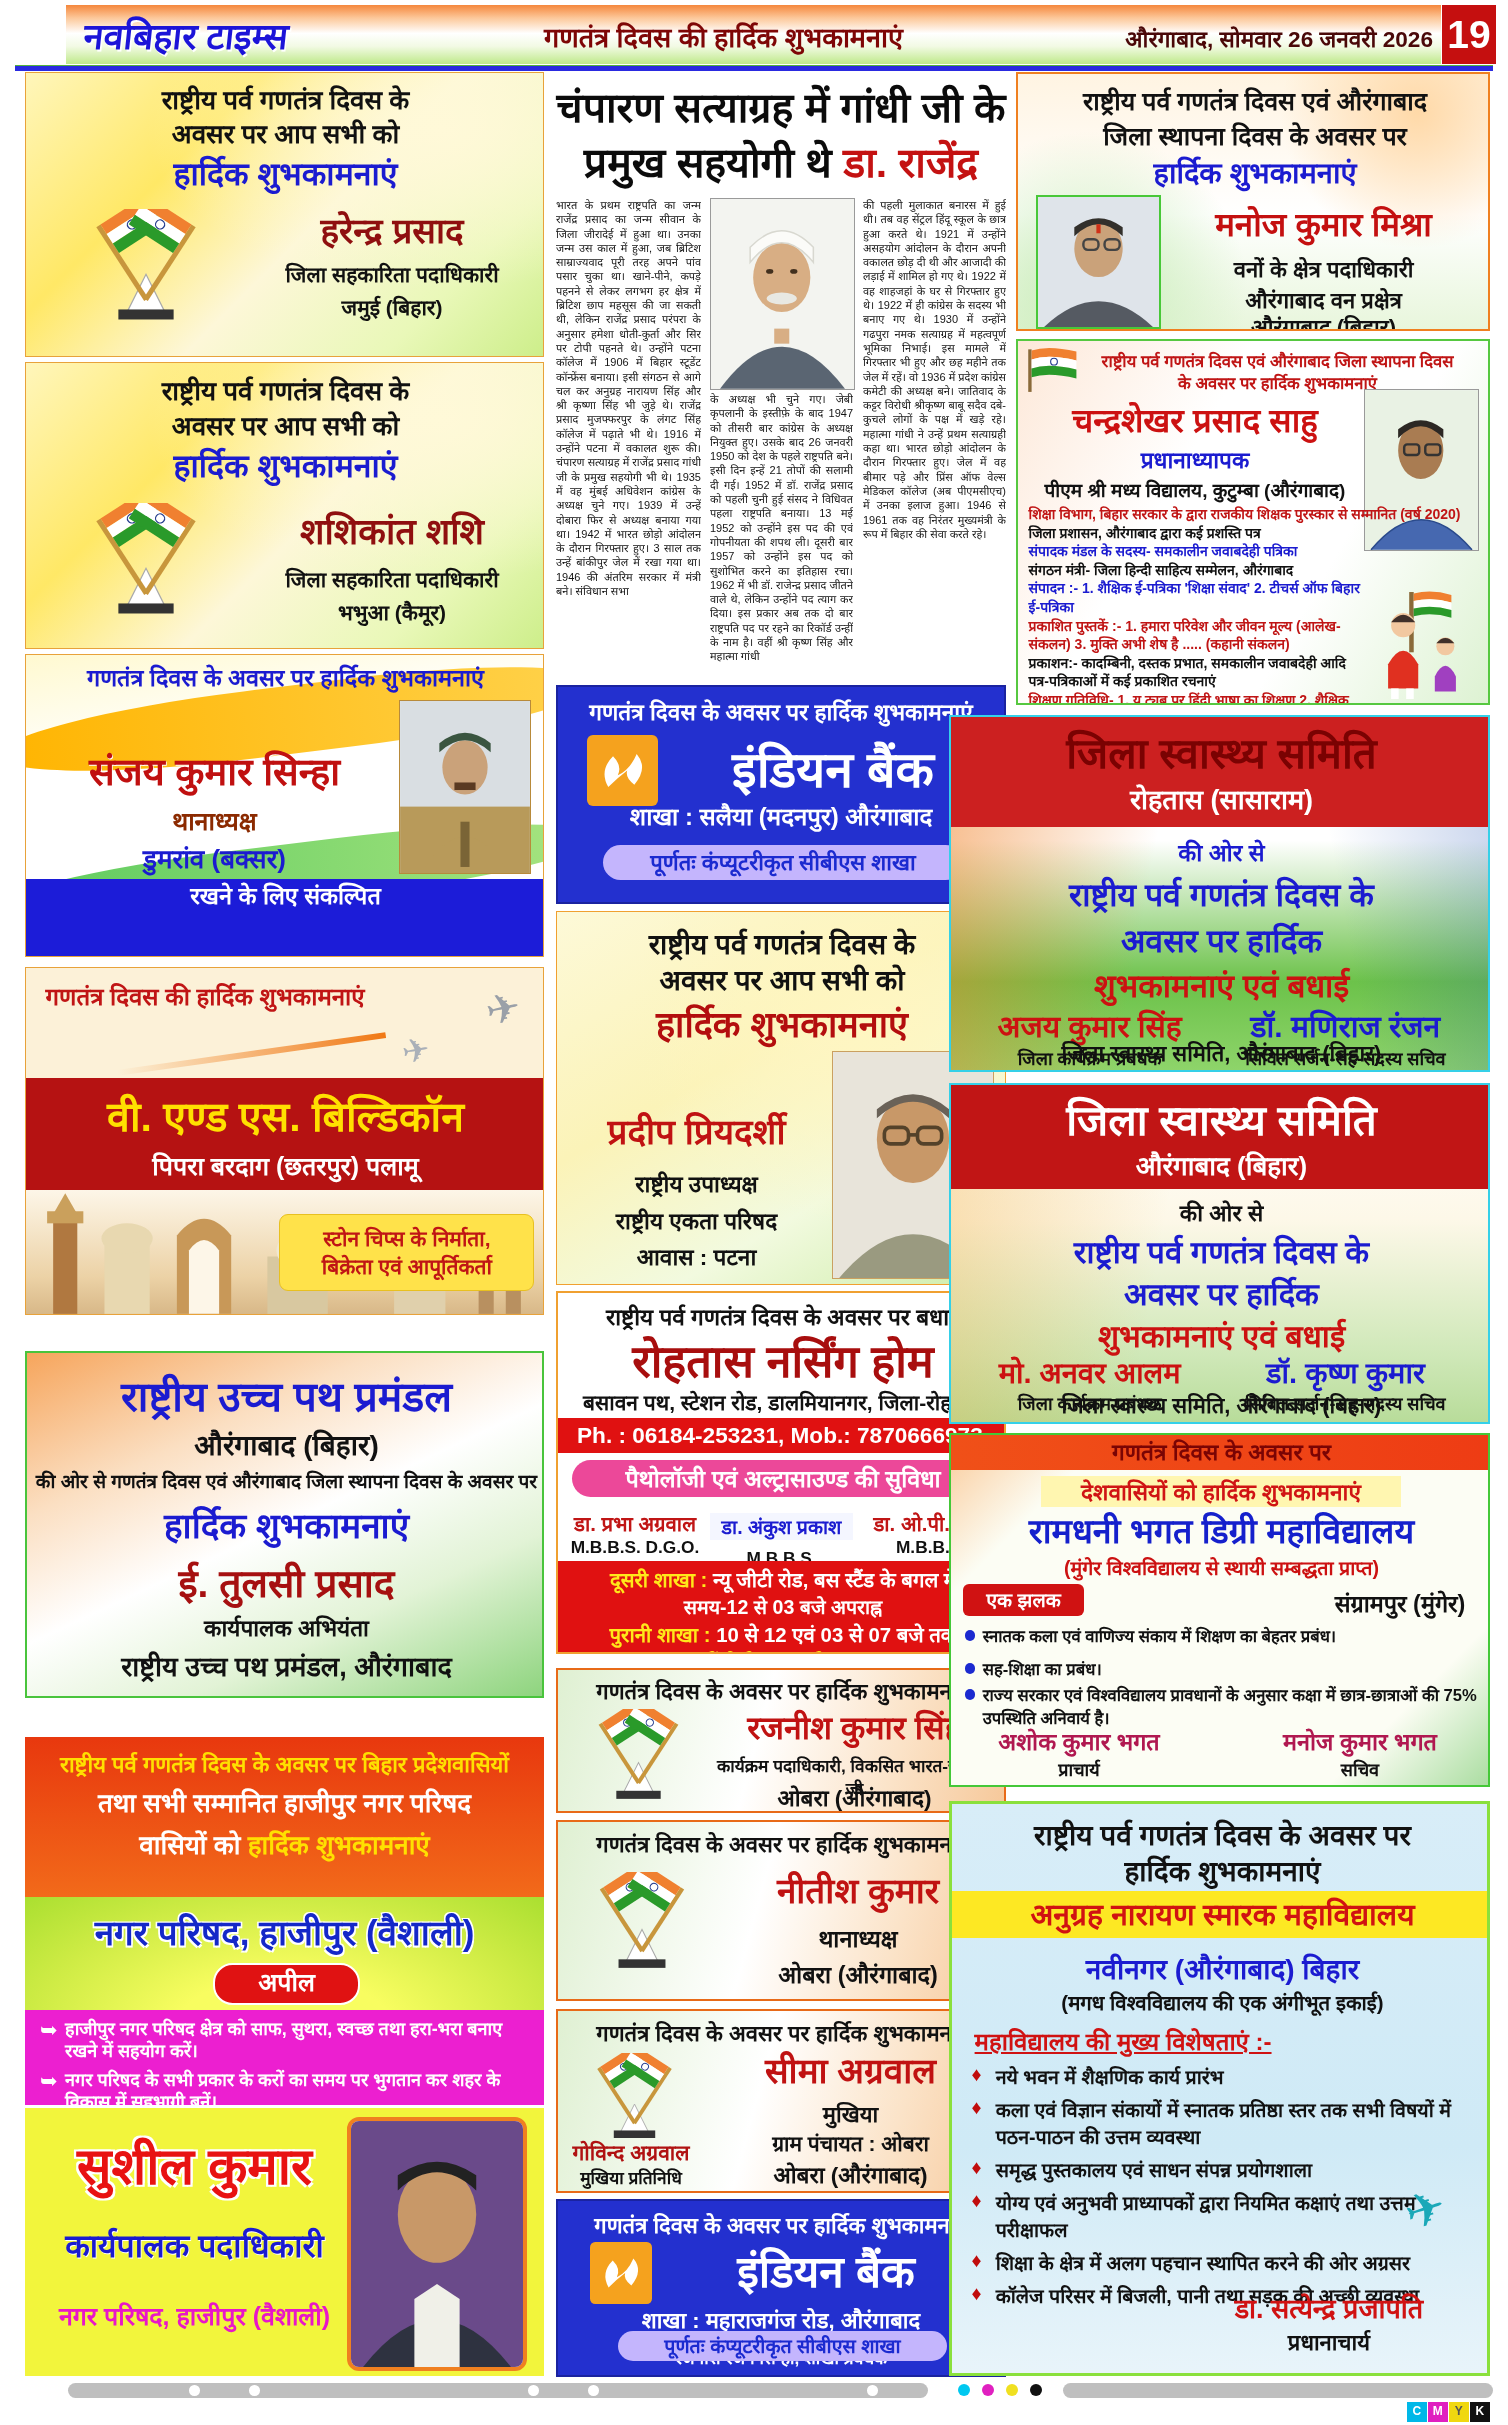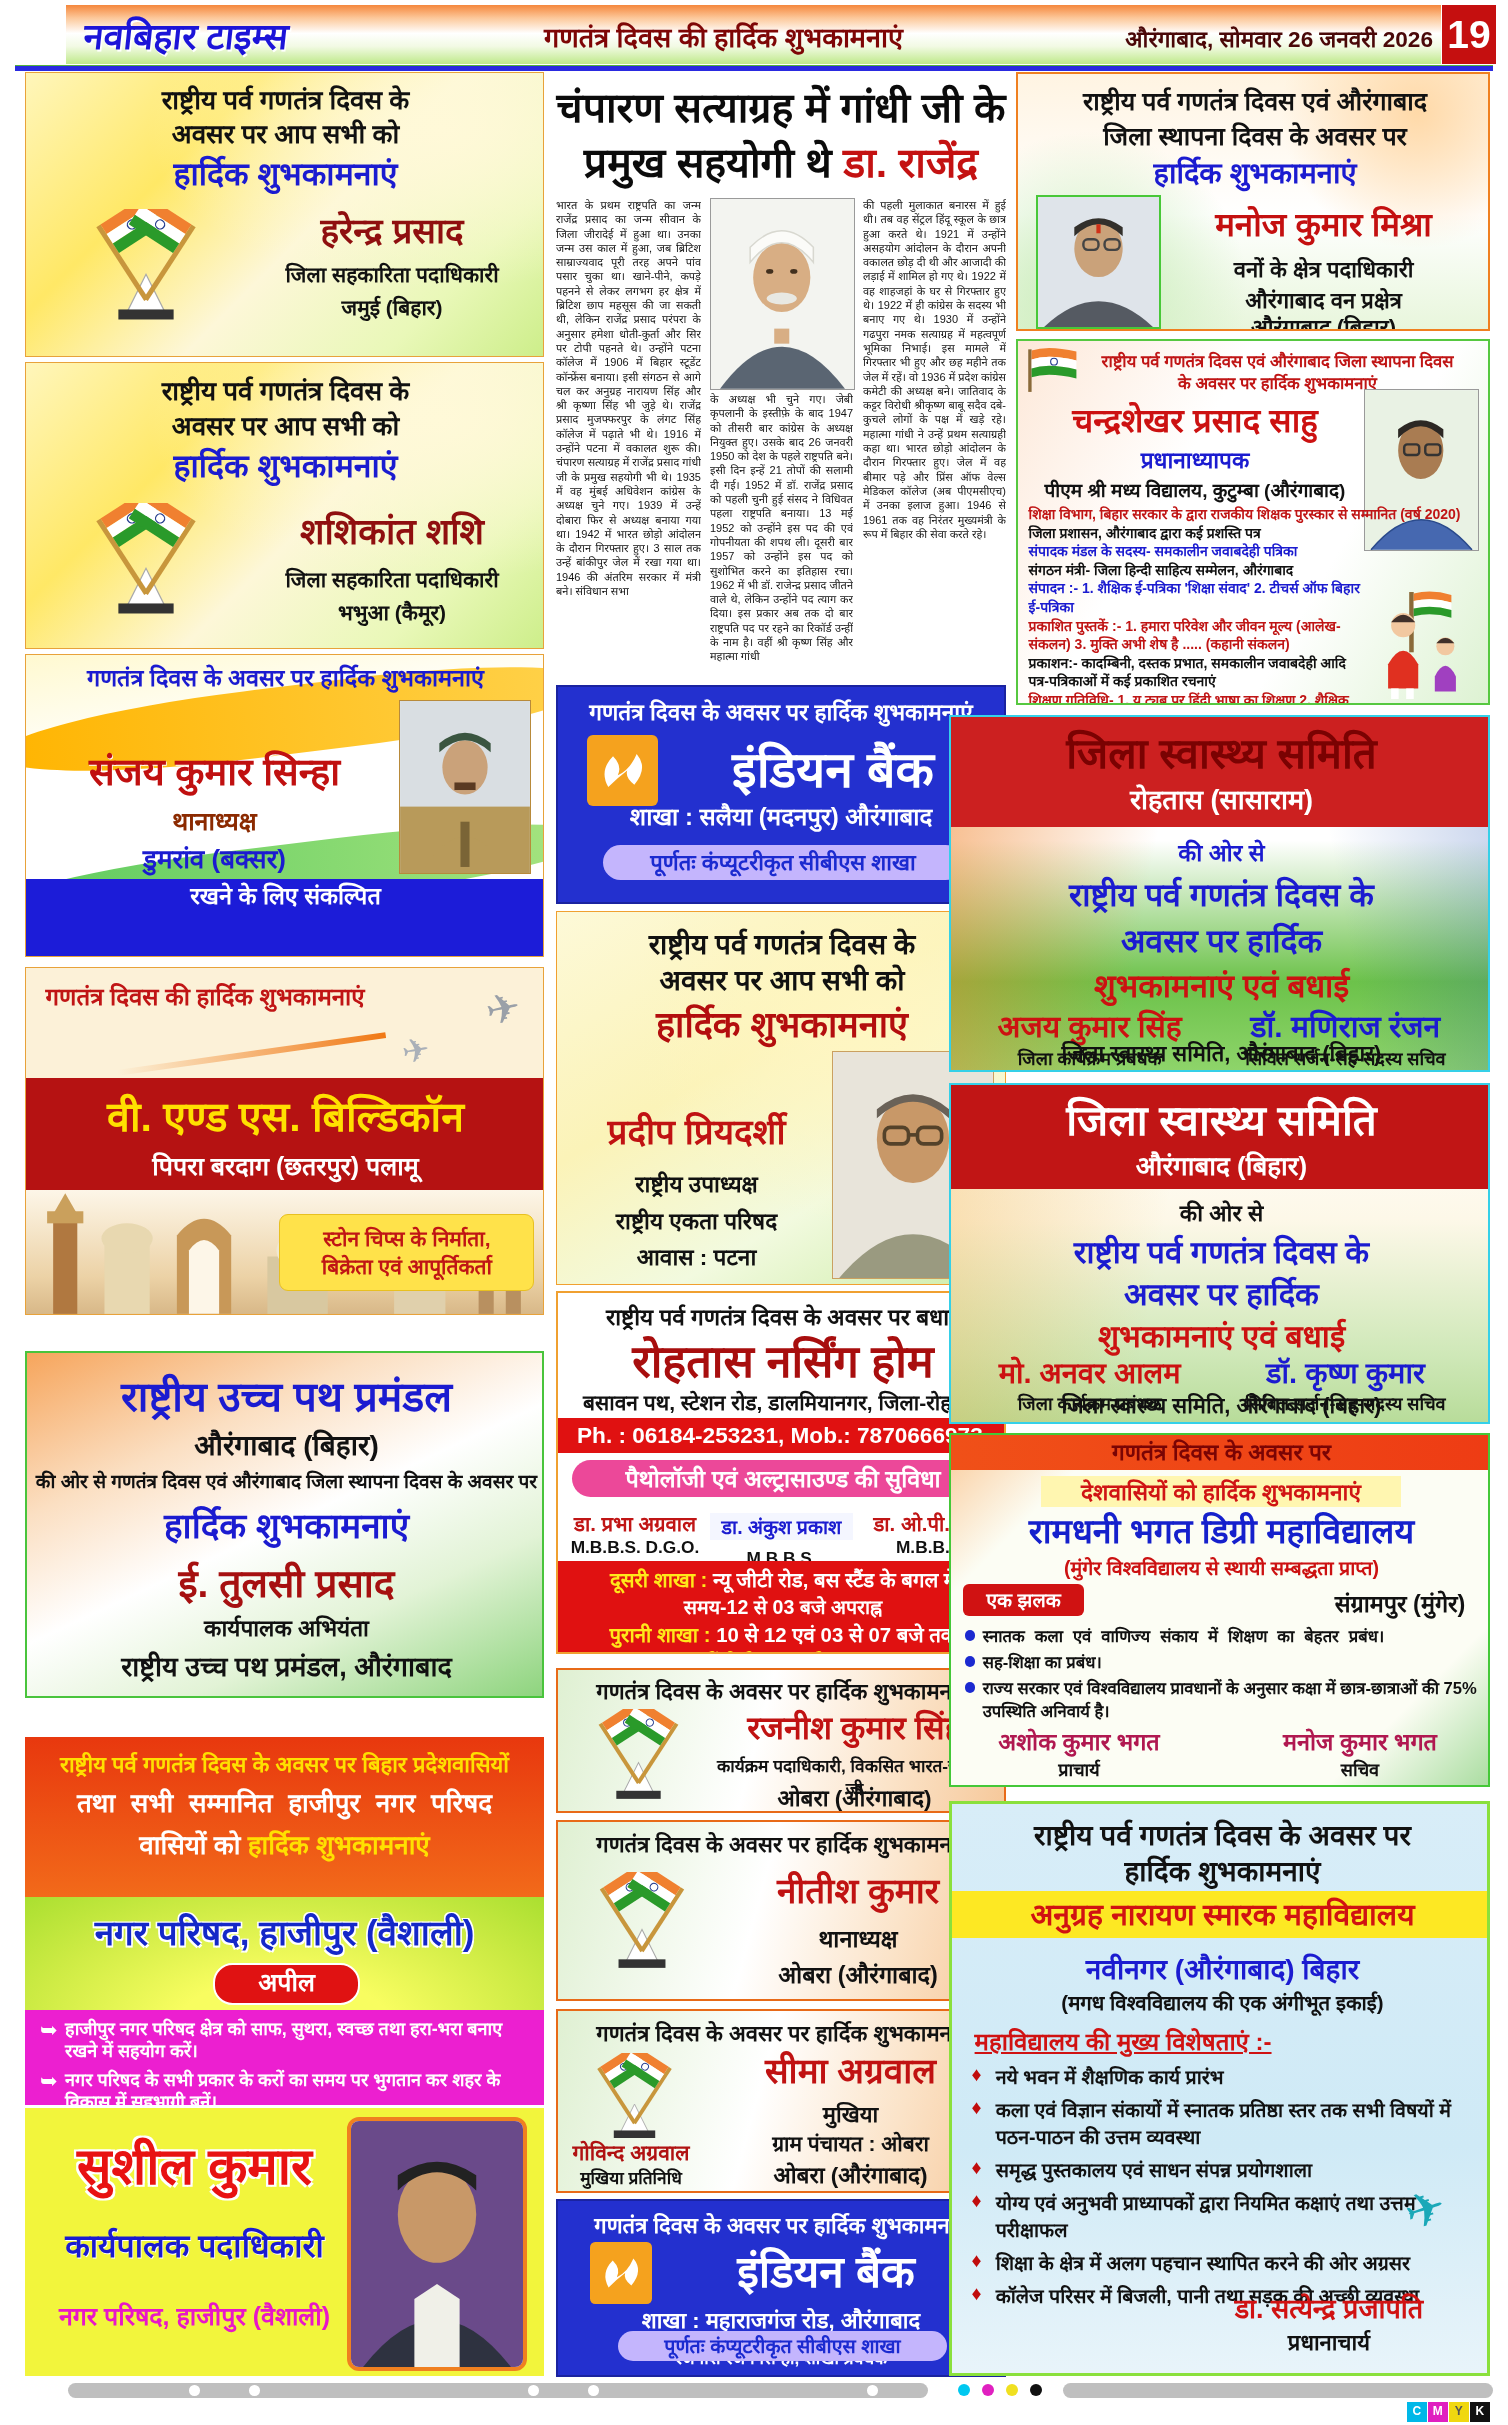--- a/index.html
+++ b/index.html
@@ -180,21 +180,21 @@
     <div class="abs ctr b" style="left:7.5px;top:115px;width:504px;font-size:19px;">की ओर से गणतंत्र दिवस एवं औरंगाबाद जिला स्थापना दिवस के अवसर पर</div>
     <div class="abs ctr b t-blue" style="left:0;top:148px;width:519px;font-size:35px;">हार्दिक शुभकामनाएं</div>
     <div class="abs ctr b" style="left:0;top:202px;width:519px;font-size:39px;color:#a61010;">ई. तुलसी प्रसाद</div>
     <div class="abs ctr b" style="left:0;top:259px;width:519px;font-size:22.6px;">कार्यपालक अभियंता</div>
     <div class="abs ctr b" style="left:0;top:294px;width:519px;font-size:27px;">राष्ट्रीय उच्च पथ प्रमंडल, औरंगाबाद</div>
   </div>
 
   <div class="ad" style="left:25px;top:1737px;width:519px;height:368px;">
     <div class="abs" style="left:0;top:0;width:519px;height:160px;background:linear-gradient(180deg,#e8380e,#f26a1a);">
       <div class="ctr b" style="font-size:22px;color:#ffe000;margin-top:10.6px;">राष्ट्रीय पर्व गणतंत्र दिवस के अवसर पर बिहार प्रदेशवासियों</div>
-      <div class="ctr b t-white" style="font-size:26px;margin-top:6px;font-family:Liberation Mono, monospace;">तथा सभी सम्मानित हाजीपुर नगर परिषद</div>
+      <div class="ctr b t-white" style="font-size:26px;margin-top:6px;">तथा सभी सम्मानित हाजीपुर नगर परिषद</div>
       <div class="ctr b" style="font-size:26px;margin-top:6px;">
         <span class="t-white">वासियों को </span><span style="color:#ffe000;">हार्दिक शुभकामनाएं</span>
       </div>
     </div>
     <div class="abs" style="left:0;top:160px;width:519px;height:113px;background:radial-gradient(ellipse at 50% 120%,#f8fd60 30%,#cdeB44 70%,#aadf30 100%);">
       <div class="ctr b" style="font-size:35px;color:#1428c8;margin-top:10.6px;text-shadow:-1.5px -1.5px 0 #fff,1.5px -1.5px 0 #fff,-1.5px 1.5px 0 #fff,1.5px 1.5px 0 #fff;">नगर परिषद, हाजीपुर (वैशाली)</div>
       <div class="abs" style="left:188px;top:66px;width:143px;height:38px;background:#e01212;border-radius:19.6px;border:2.3px solid #fff;">
         <div class="ctr b t-white" style="font-size:25px;line-height:35px;">अपील</div>
       </div>
     </div>
@@ -528,21 +528,21 @@
       linear-gradient(315deg,rgba(90,190,80,.5) 0%,rgba(255,255,255,0) 18%),#fcfdf4;">
     <div class="abs" style="left:0;top:0;width:541px;height:35px;background:linear-gradient(90deg,#f05018,#ee3c14);">
       <div class="ctr b" style="font-size:22.6px;line-height:35px;color:#7a0404;">गणतंत्र दिवस के अवसर पर</div>
     </div>
     <div class="abs ctr b" style="left:90px;top:41px;width:360px;font-size:22.6px;color:#d01414;background:#fff6b0;">देशवासियों को हार्दिक शुभकामनाएं</div>
     <div class="abs ctr b" style="left:0;top:72px;width:541px;font-size:34px;color:#1520cc;">रामधनी भगत डिग्री महाविद्यालय</div>
     <div class="abs ctr b" style="left:0;top:119px;width:541px;font-size:19.6px;color:#cc1111;">(मुंगेर विश्वविद्यालय से स्थायी सम्बद्धता प्राप्त)</div>
     <div class="chip" style="left:12px;top:149px;width:121px;height:32px;font-size:19.6px;line-height:32px;">एक झलक</div>
     <div class="abs b" style="right:22.6px;top:152px;font-size:23.4px;">संग्रामपुर (मुंगेर)</div>
     <div class="abs" style="left:13.6px;top:189px;width:516px;">
-      <div class="bullet-row" style="margin-bottom:3px;font-family:Liberation Mono, monospace;">
+      <div class="bullet-row" style="margin-bottom:10px;">
           <span class="dot"></span>
           <span class="b" style="font-size:16.6px;">स्नातक कला एवं वाणिज्य संकाय में शिक्षण का बेहतर प्रबंध।</span>
         </div>
       <div class="bullet-row" style="margin-bottom:3px;">
           <span class="dot"></span>
           <span class="b" style="font-size:16.6px;">सह-शिक्षा का प्रबंध।</span>
         </div>
       <div class="bullet-row" style="margin-bottom:0;">
           <span class="dot"></span>
           <span class="b" style="font-size:16.6px;">राज्य सरकार एवं विश्वविद्यालय प्रावधानों के अनुसार कक्षा में छात्र-छात्राओं की 75% उपस्थिति अनिवार्य है।</span>

